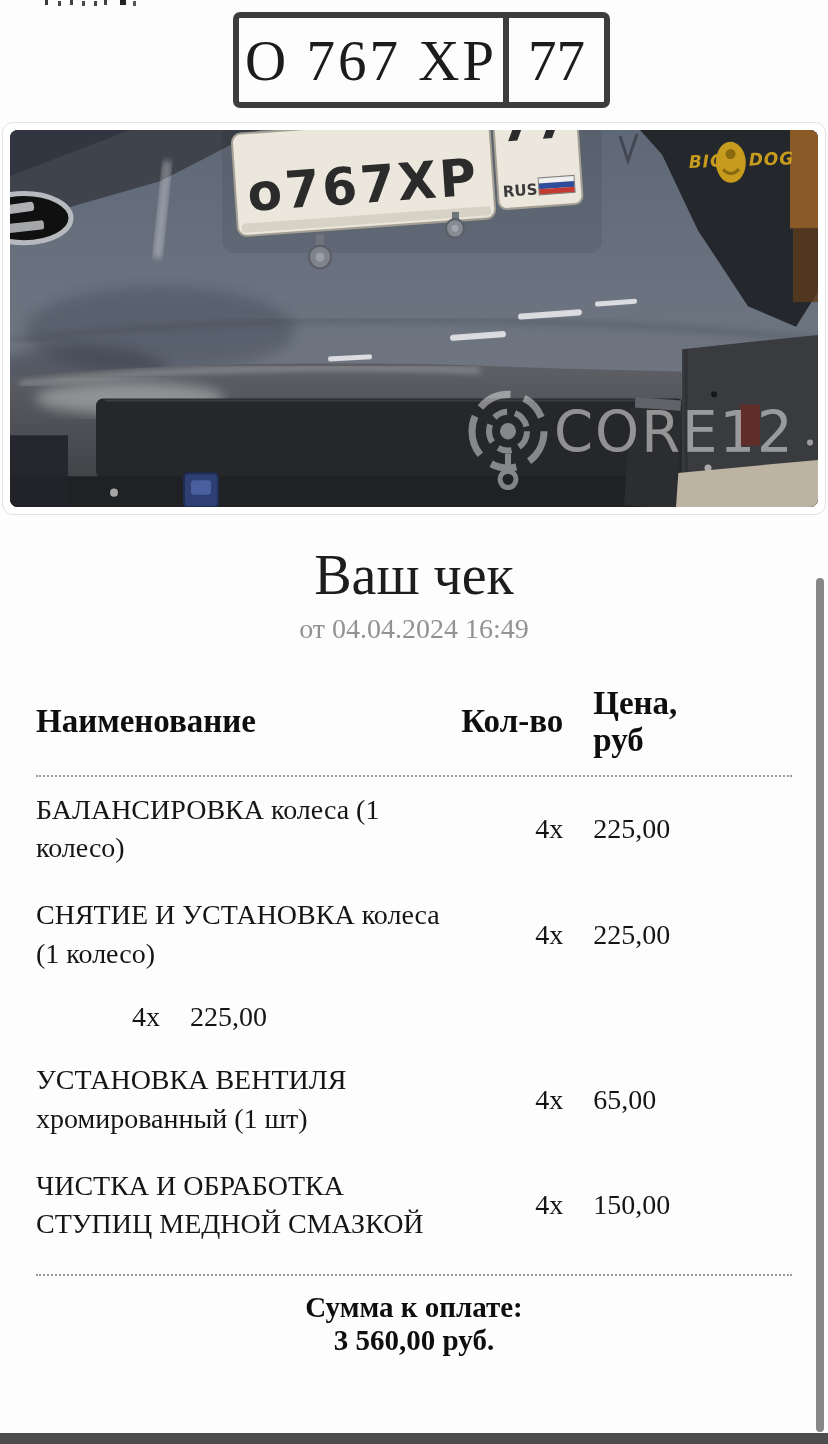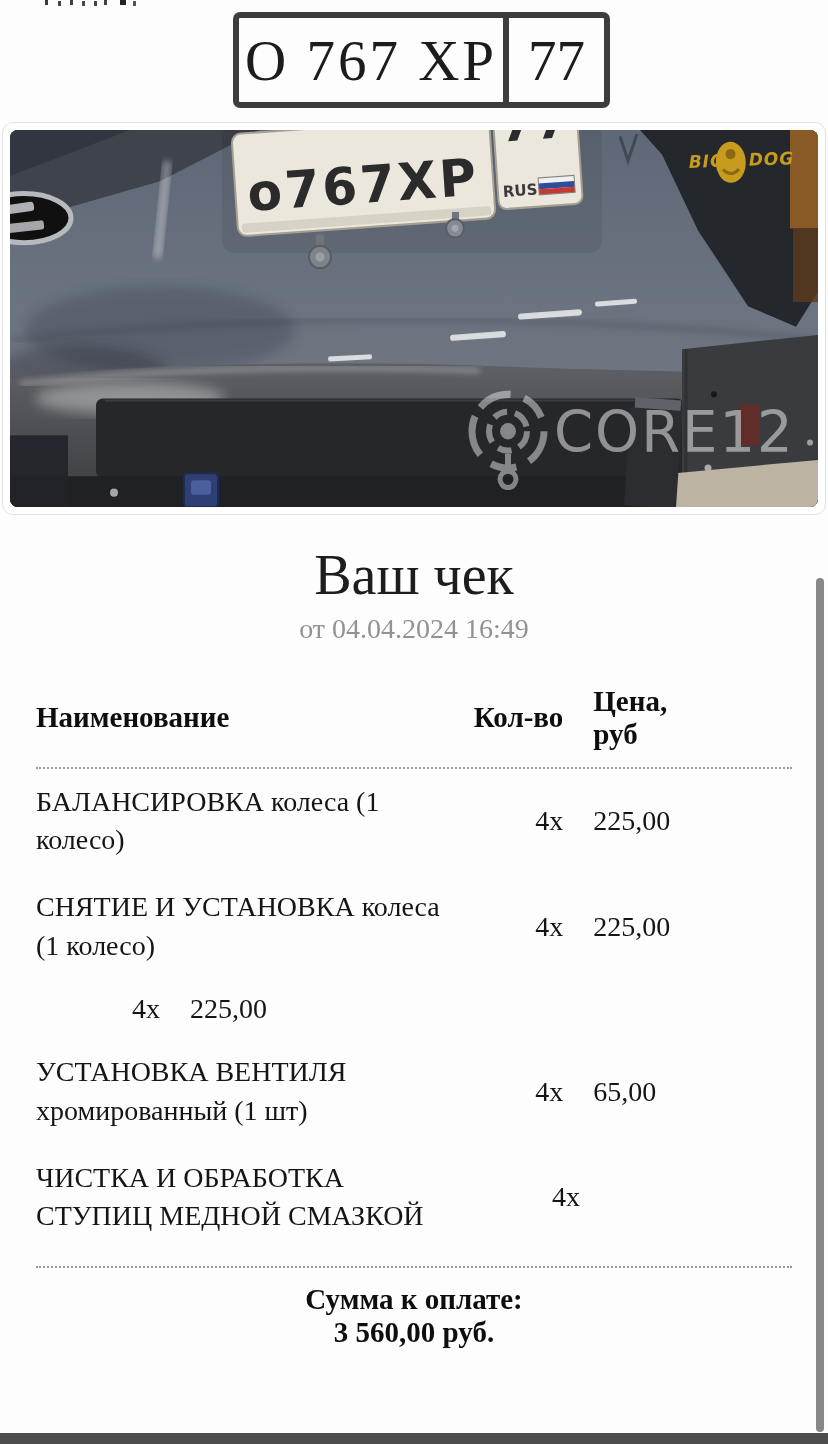--- a/index.html
+++ b/index.html
@@ -25,21 +25,21 @@
   
   .photo-card{position:absolute;top:122px;left:2px;width:824px;height:393px;background:#fff;
     border:1px solid #e3e3e3;border-radius:11px;box-sizing:border-box;padding:7px;}
   .photo-card svg{width:100%;height:100%;border-radius:8px;display:block;}
 
   
   .receipt{position:absolute;top:516px;left:0;width:828px;color:#161616;}
   .receipt-title{margin:30px 0 0;text-align:center;font-size:56px;font-weight:400;color:#1d1d1d;line-height:1.05;}
   .receipt-date{margin-top:8px;text-align:center;font-size:28px;color:#929292;}
   .rtable{margin:40px 36px 0;}
-  .thead{display:flex;align-items:center;font-weight:bold;font-size:29px;color:#0e0e0e;}
+  .thead{display:flex;align-items:center;font-weight:bold;font-size:33px;color:#0e0e0e;}
   .col-name{width:420px;}
   .col-qty{width:124px;text-align:right;}
   .col-price{margin-left:30px;width:202px;box-sizing:border-box;padding-right:95px;}
   .dotline{border-top:2px dotted #9a9a9a;margin-top:16px;}
   .row{display:flex;align-items:center;font-size:28px;color:#151515;padding:14px 0;}
   .row .col-name{line-height:1.38;}
   .total-row{display:flex;justify-content:space-between;align-items:center;
     font-weight:bold;font-size:29px;padding:15px 0;color:#0e0e0e;flex-direction:column;}
 
   
@@ -209,20 +209,21 @@
         <div class="col-price">225,00</div>
       </div>
       <div class="row">
         <div class="col-name">УСТАНОВКА ВЕНТИЛЯ хромированный (1 шт)</div>
         <div class="col-qty">4x</div>
         <div class="col-price">65,00</div>
       </div>
       <div class="row">
         <div class="col-name">ЧИСТКА И ОБРАБОТКА СТУПИЦ МЕДНОЙ СМАЗКОЙ</div>
         <div class="col-qty">4x</div>
+        <div class="col-price">150,00</div>
       </div>
 
       <div class="dotline"></div>
       <div class="total-row">
         <div>Сумма к оплате:</div>
         <div>3 560,00 руб.</div>
       </div>
     </div>
   </div>
 

